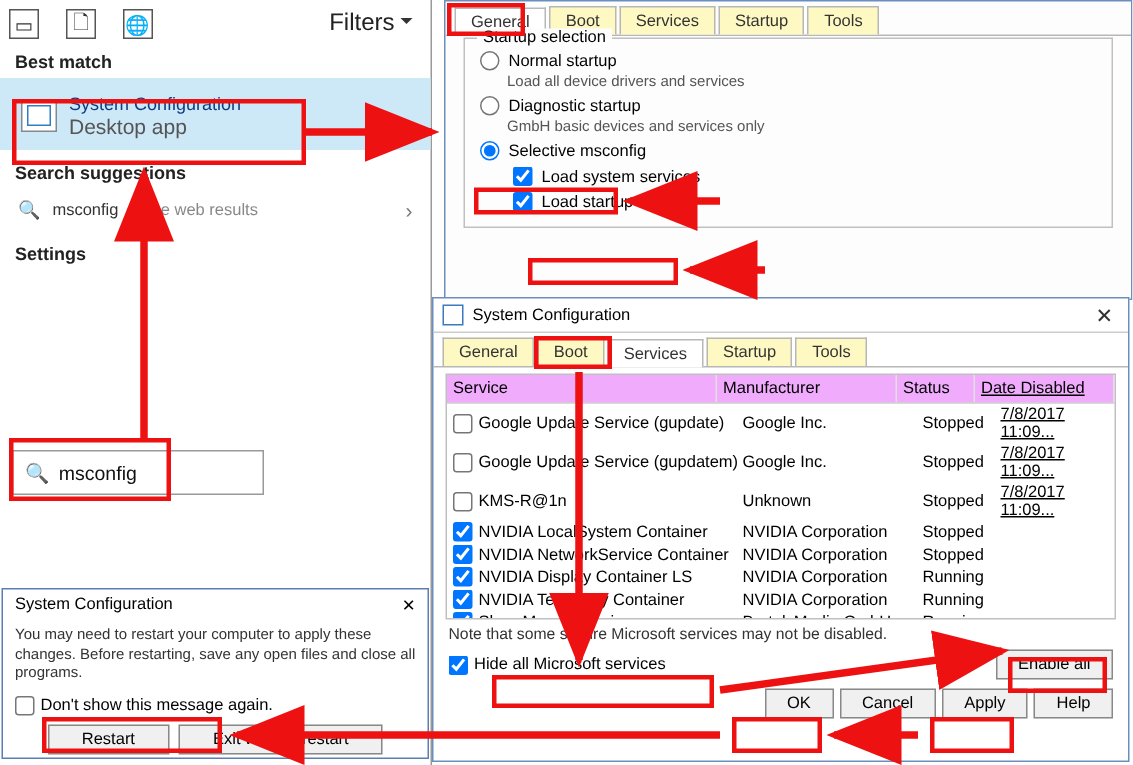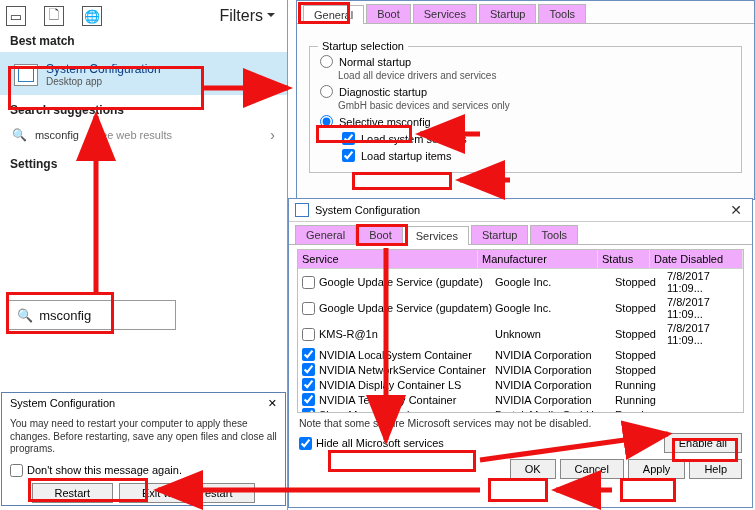--- a/index.html
+++ b/index.html
@@ -9,51 +9,51 @@
 .startmenu { position:absolute; left:0; top:0; width:288px; height:100%; border-right:1px solid #999; background:#fff; }
 .sm-top { display:flex; align-items:center; padding:6px 6px 0 6px; gap:18px; }
 .sm-top .icon { width:20px; height:20px; border:1px solid #555; display:flex; align-items:center; justify-content:center; font-size:13px; color:#333; }
 .filters { margin-left:auto; font-size:16px; color:#222; padding-right:6px; cursor:pointer; }
 .filters::after { content:""; display:inline-block; border:4px solid transparent; border-top-color:#333; margin-left:4px; vertical-align:middle; }
 .sm-section { font-weight:600; font-size:12px; padding:8px 10px 4px 10px; color:#222;}
 .sm-best { background:#cde8f6; padding:10px 10px 8px 14px; display:flex; align-items:center; gap:8px; }
 .sm-best .thumb { width:24px; height:22px; background:#fff; border:1px solid #888; position:relative; }
 .sm-best .thumb::after{content:""; position:absolute; left:3px; top:3px; right:3px; bottom:3px; border:1px solid #2d7fc4;}
 .sm-best .lbl { font-size:12px; color:#0a3e84; }
-.sm-best .sub { font-size:10px; color:#555; }
+.sm-best .sub { font-size:14px; color:#555; }
 .sm-row { padding:6px 12px; display:flex; align-items:center; gap:8px; }
 .sm-row .mag { color:#666; font-size:12px; }
 .sm-row .txt { color:#333; }
 .sm-row .hint { color:#888; }
 .sm-row .chev { margin-left:auto; color:#777; font-size:14px; }
 .searchbar { position:absolute; left:8px; top:300px; width:168px; height:30px; border:1px solid #999; display:flex; align-items:center; padding:0 8px; gap:6px; background:#fff;}
 .searchbar .mag{color:#555;font-size:13px;}
 .searchbar input{border:none; outline:none; font-size:13px; width:110px; color:#111;}
 
 
 .cfg1 { position:absolute; left:296px; top:0; right:0; height:200px; border:1px solid #6a8fbf; background:#fdfdfd; }
 .tabs { display:flex; padding:3px 6px 0 6px; gap:2px; border-bottom:1px solid #b7b7b7;}
-.tab { padding:3px 10px; background:#f0abfc; border:1px solid #b7b7b7; border-bottom:none; color:#333; cursor:pointer;}
+.tab { padding:3px 10px; background:#fef9c3; border:1px solid #b7b7b7; border-bottom:none; color:#333; cursor:pointer;}
 .tab.active { background:#fff; position:relative; top:1px;}
-.grp { margin:22px 12px; border:1px solid #c0c0c0; padding:6px 10px 8px 10px; position:relative;}
+.grp { margin:1px 12px; border:1px solid #c0c0c0; padding:6px 10px 8px 10px; position:relative;}
 .grp-title { position:absolute; top:-7px; left:8px; background:#fdfdfd; padding:0 4px; font-size:11px;}
 .opt { display:flex; align-items:center; gap:6px; padding:2px 0;}
 .opt input{margin:0;}
 .opt .desc { font-size:10px; color:#555; padding-left:18px; margin-top:-2px;}
 .sub-opt { padding-left:22px; }
 
 
 .cfg2 { position:absolute; left:288px; top:198px; right:2px; bottom:2px; border:1px solid #6a8fbf; background:#fff; }
 .cfg2 .titlebar{display:flex; align-items:center; padding:3px 6px; gap:6px; border-bottom:1px solid #ccc;}
 .cfg2 .titlebar .ic{width:14px;height:14px;border:1px solid #3a7ac0;}
 .cfg2 .titlebar .x{margin-left:auto; font-size:14px; color:#333; cursor:pointer; padding:0 4px;}
 .svc-table{margin:4px 8px 2px 8px; border:1px solid #c0c0c0; height:164px; overflow:hidden; font-size:10.5px;}
 .svc-head{display:flex; background:#f0abfc; border-bottom:1px solid #d0d0d0; font-weight:400;}
 .svc-head div{padding:3px 4px; border-right:1px solid #e0e0e0;}
-.c-svc{flex:0 0 180px;} .c-man{flex:0 0 120px;} .c-stat{flex:0 0 52px;} .c-date{flex:1;}
+.c-svc{flex:0 0 180px;} .c-man{flex:0 0 120px;} .c-stat{flex:0 0 52px;} .c-date{flex:1;text-decoration:underline;}
 .svc-row{display:flex; padding:1px 0 1px 4px; align-items:center;}
 .svc-row input{margin-right:4px;}
 .svc-row .c-svc{flex:0 0 176px;} .svc-row .c-man{flex:0 0 120px;} .svc-row .c-stat{flex:0 0 52px;} .svc-row .c-date{flex:1;}
 .note{font-size:10.5px; padding:2px 10px; color:#333;}
 .hide-row{padding:2px 10px; display:flex; align-items:center; gap:4px;}
 .btnrow{display:flex; justify-content:flex-end; gap:4px; padding:4px 10px 6px 10px;}
 .btn{border:1px solid #888; background:#f0f0f0; padding:3px 14px; font-size:11px; cursor:pointer;}
 
 
 .restart { position:absolute; left:1px; top:392px; width:285px; height:114px; border:1px solid #5a7fb0; background:#fff; padding:4px 8px;}

